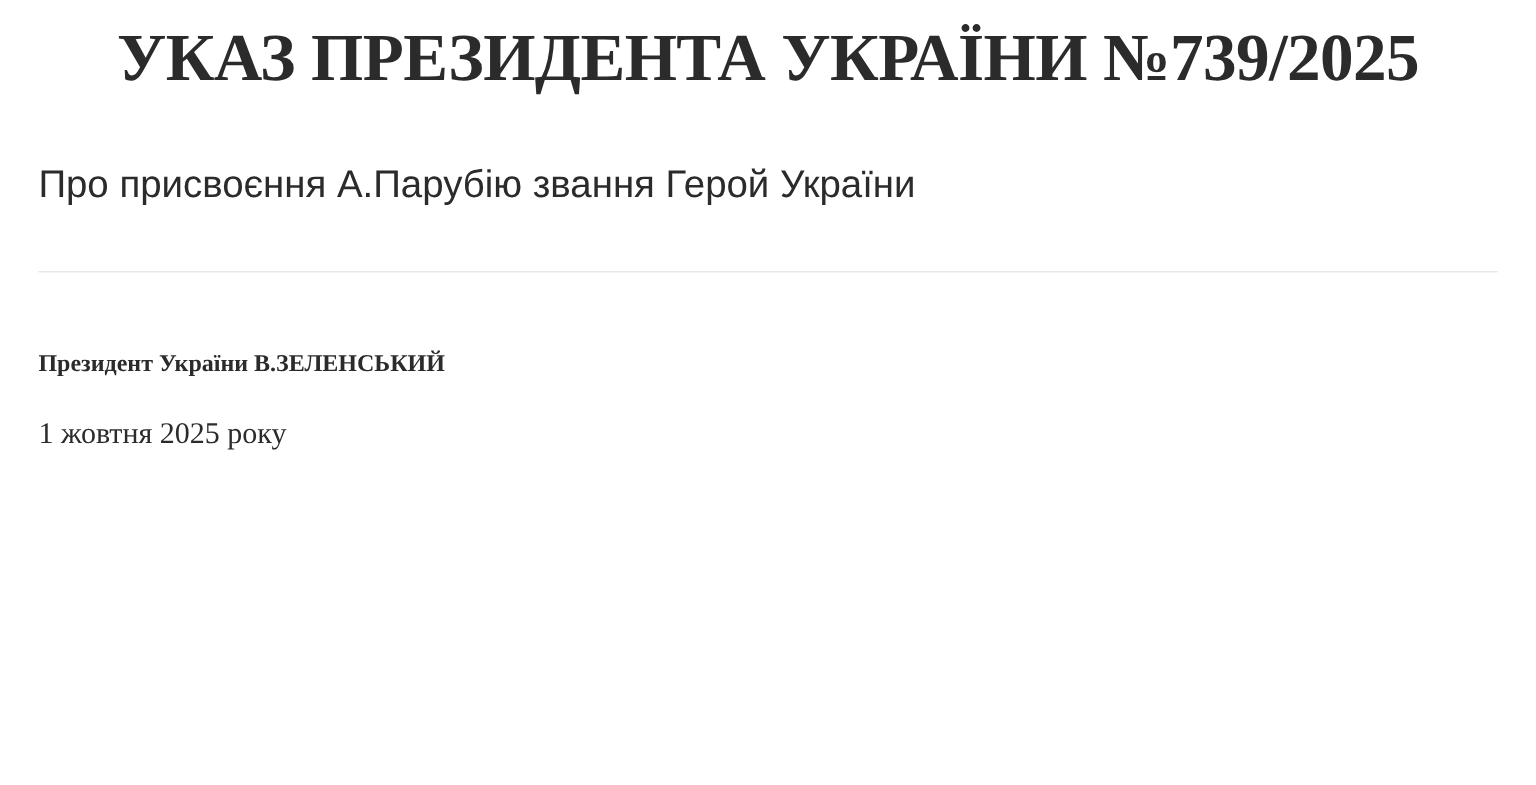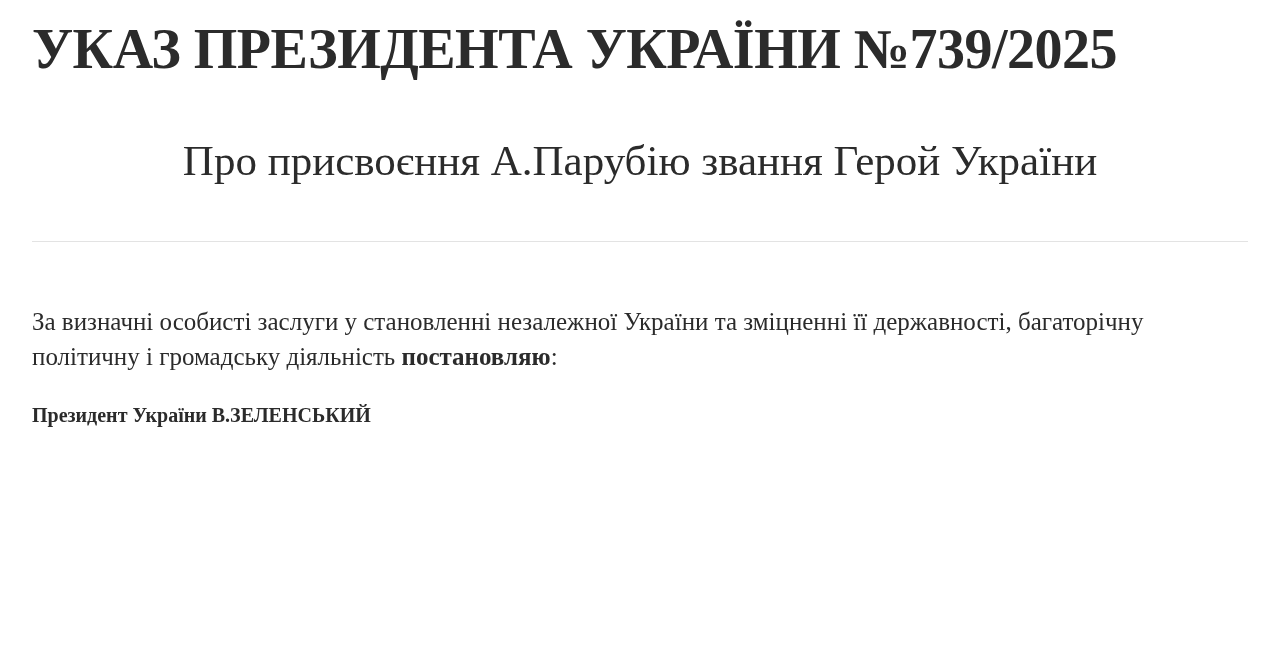--- a/index.html
+++ b/index.html
@@ -23,29 +23,29 @@
   }
   .doc-title {
     font-family: "Liberation Serif", "DejaVu Serif", serif;
     font-weight: 700;
     font-size: 56px;
     line-height: 1.12;
     letter-spacing: -0.5px;
     color: #2b2b2b;
     margin: 18px 0 0 0;
     white-space: nowrap;
+    text-align: center;
   }
   .doc-subtitle {
-    font-family: Liberation Serif, serif;
+    font-family: Liberation Sans, sans-serif;
     font-weight: 400;
-    font-size: 43px;
+    font-size: 32px;
     line-height: 1.3;
     color: #2b2b2b;
     margin: 52px 0 0 0;
-    text-align: center;
   }
   .divider {
     margin-top: 52px;
     border: 0;
     border-top: 1px solid #e3e3e3;
     height: 0;
     width: 100%;
   }
   .body-block {
     margin-top: 62px;
@@ -86,20 +86,20 @@
 <div class="page">
 
   <h1 class="doc-title">УКАЗ ПРЕЗИДЕНТА УКРАЇНИ №739/2025</h1>
 
   <h2 class="doc-subtitle">Про присвоєння А.Парубію звання Герой України</h2>
 
   <hr class="divider">
 
   <div class="body-block">
 
-    <p class="para"><span>За визначні особисті заслуги у становленні незалежної України та зміцненні її державності, багаторічну політичну і громадську діяльність </span><b>постановляю</b><span>:</span></p>
 
 
     <p class="signature">Президент України В.ЗЕЛЕНСЬКИЙ</p>
 
+    <p class="date">1 жовтня 2025 року</p>
 
   </div>
 </div>
 
 </body></html>

